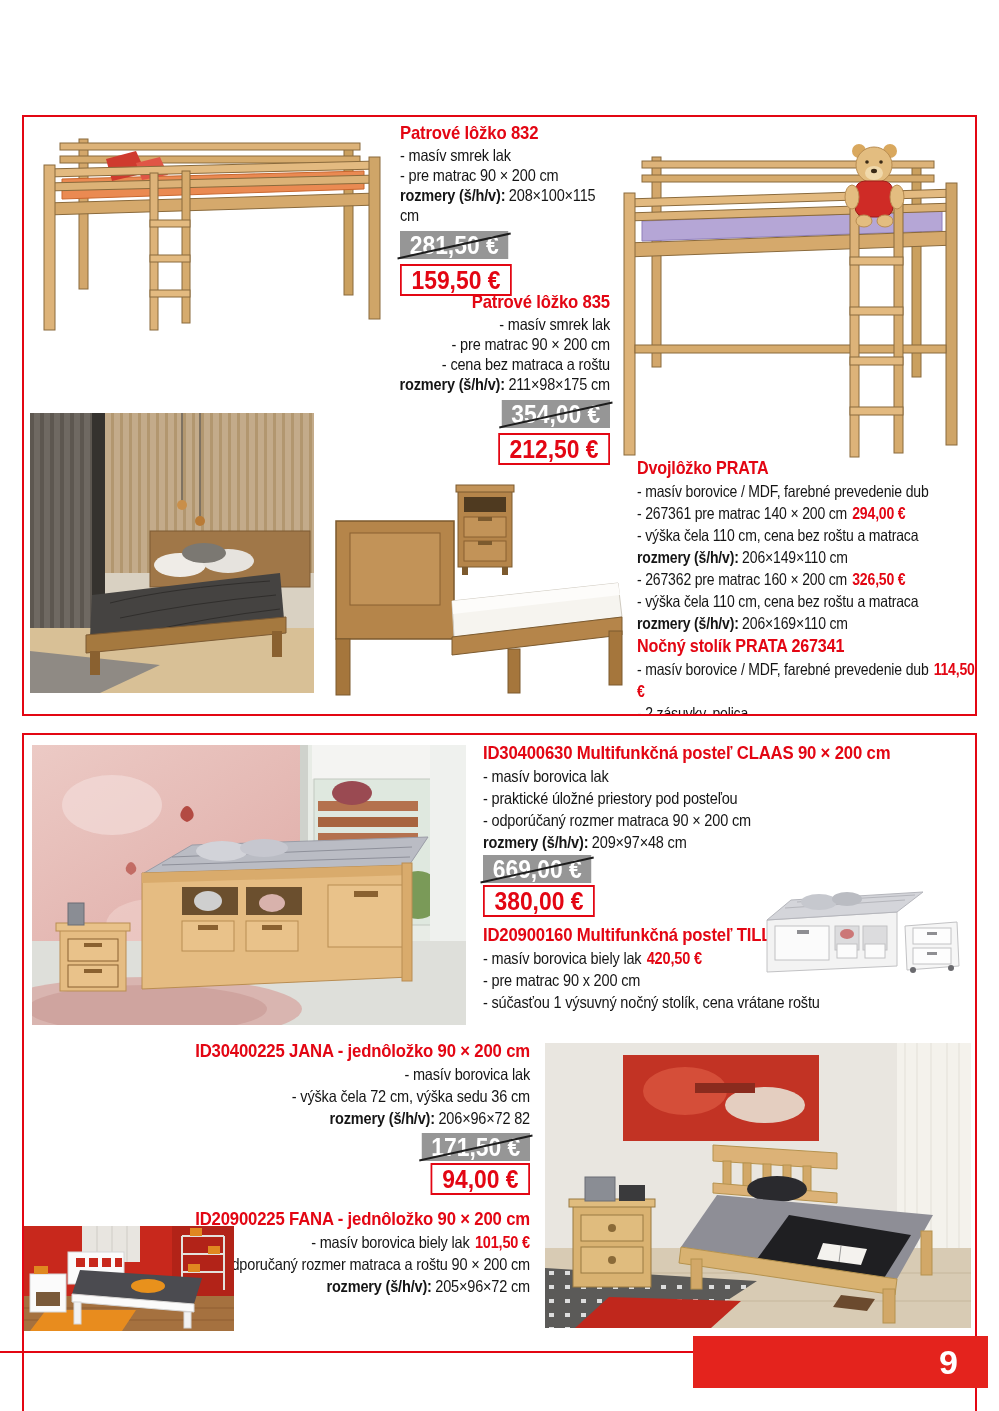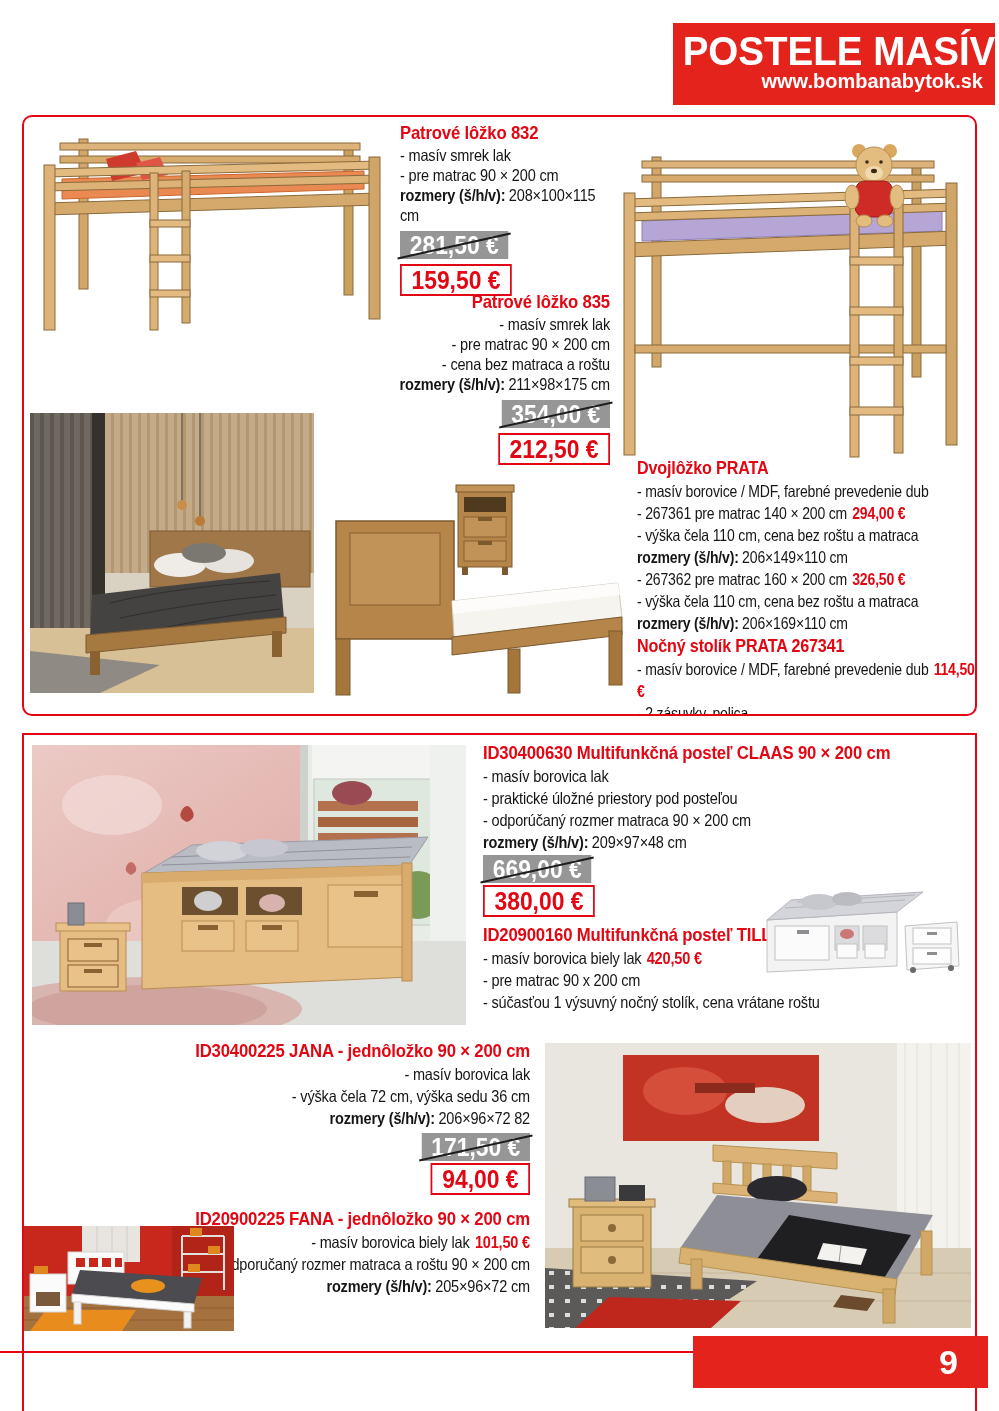--- a/index.html
+++ b/index.html
@@ -28,26 +28,22 @@
   .photo svg{display:block;}
   .pageline{position:absolute;left:0;top:1351px;width:693px;height:2px;background:var(--red);}
   .pagebar{position:absolute;left:693px;top:1336px;width:295px;height:52px;background:var(--banner);}
   .pagenum{color:#fff;font-weight:bold;font-size:34px;line-height:52px;text-align:right;padding-right:30px;}
 </style>
 </head>
 <body>
 
 <div class="page">
 
-  <div class="banner">
-    <div class="t1">POSTELE MASÍV</div>
-    <div class="t2">www.bombanabytok.sk</div>
-  </div>
-
-  <div class="section" style="top:115px;height:601px;border-radius:10px;">
+
+  <div class="section" style="top:115px;height:601px;">
 
     <div class="photo" style="left:8px;top:8px;">
       <svg width="360" height="212" viewBox="0 0 360 212">
         <g stroke="#8a6a3c" stroke-width="1">
           <rect x="47" y="14" width="9" height="150" fill="#d3a76b"></rect>
           <rect x="312" y="20" width="9" height="150" fill="#caa05f"></rect>
           <rect x="28" y="18" width="300" height="7" fill="#ddb379"></rect>
           <rect x="28" y="31" width="300" height="7" fill="#d6ab6d"></rect>
         </g>
         <polygon points="30,54 332,46 332,64 30,74" fill="#ea8a52" stroke="#c9672f"></polygon>

